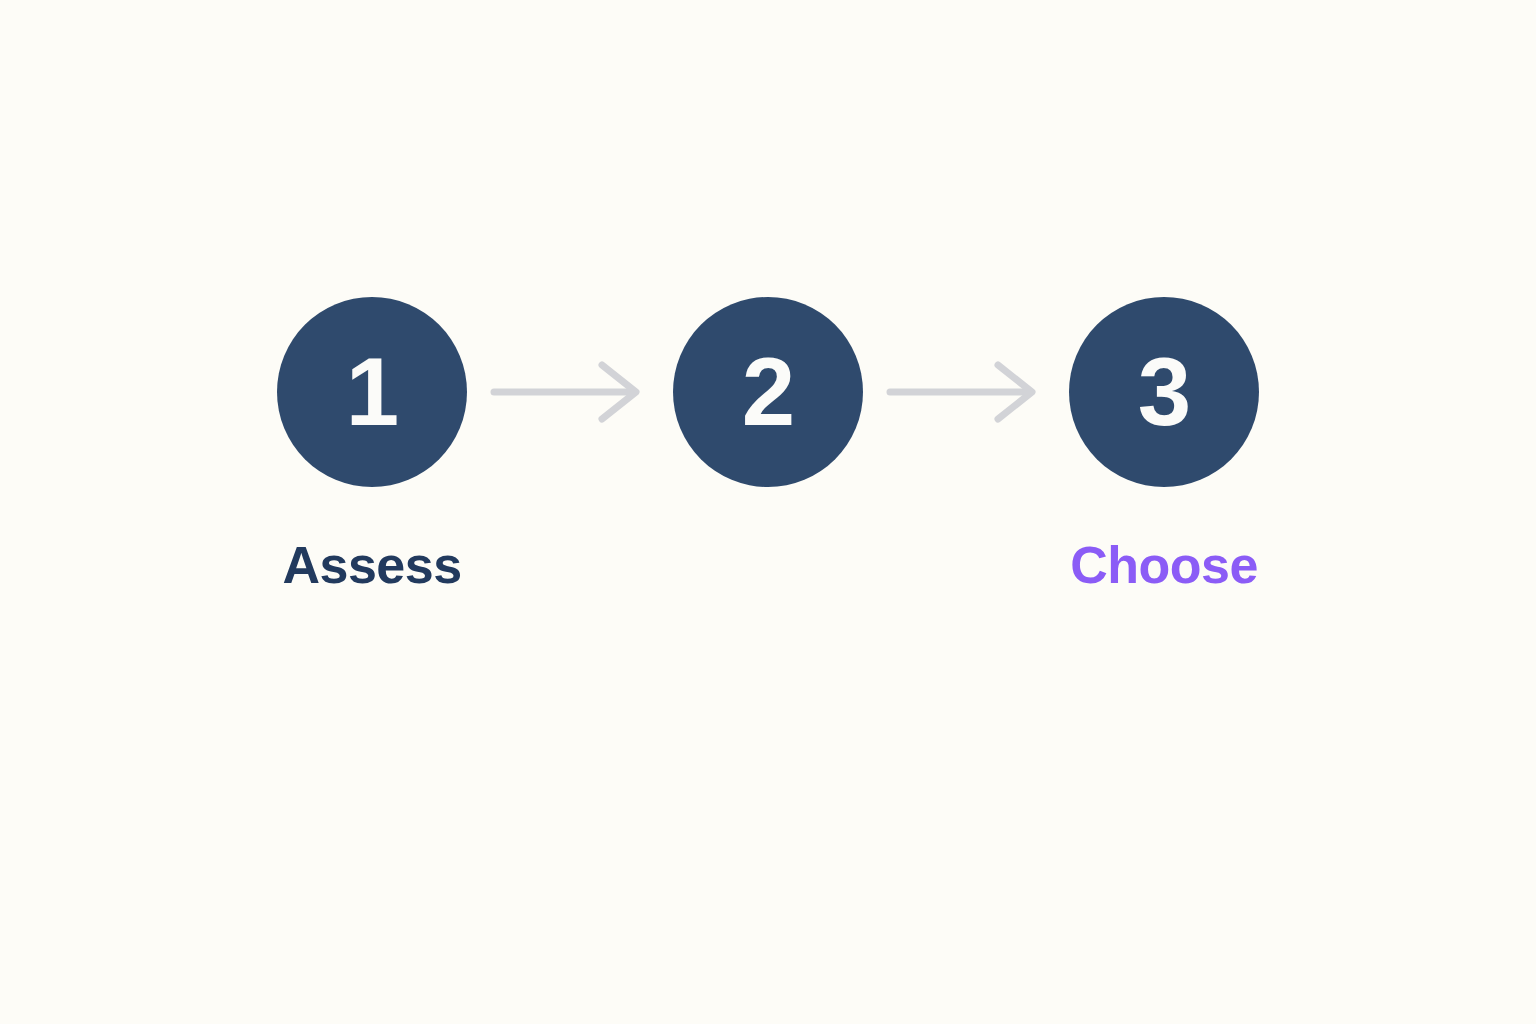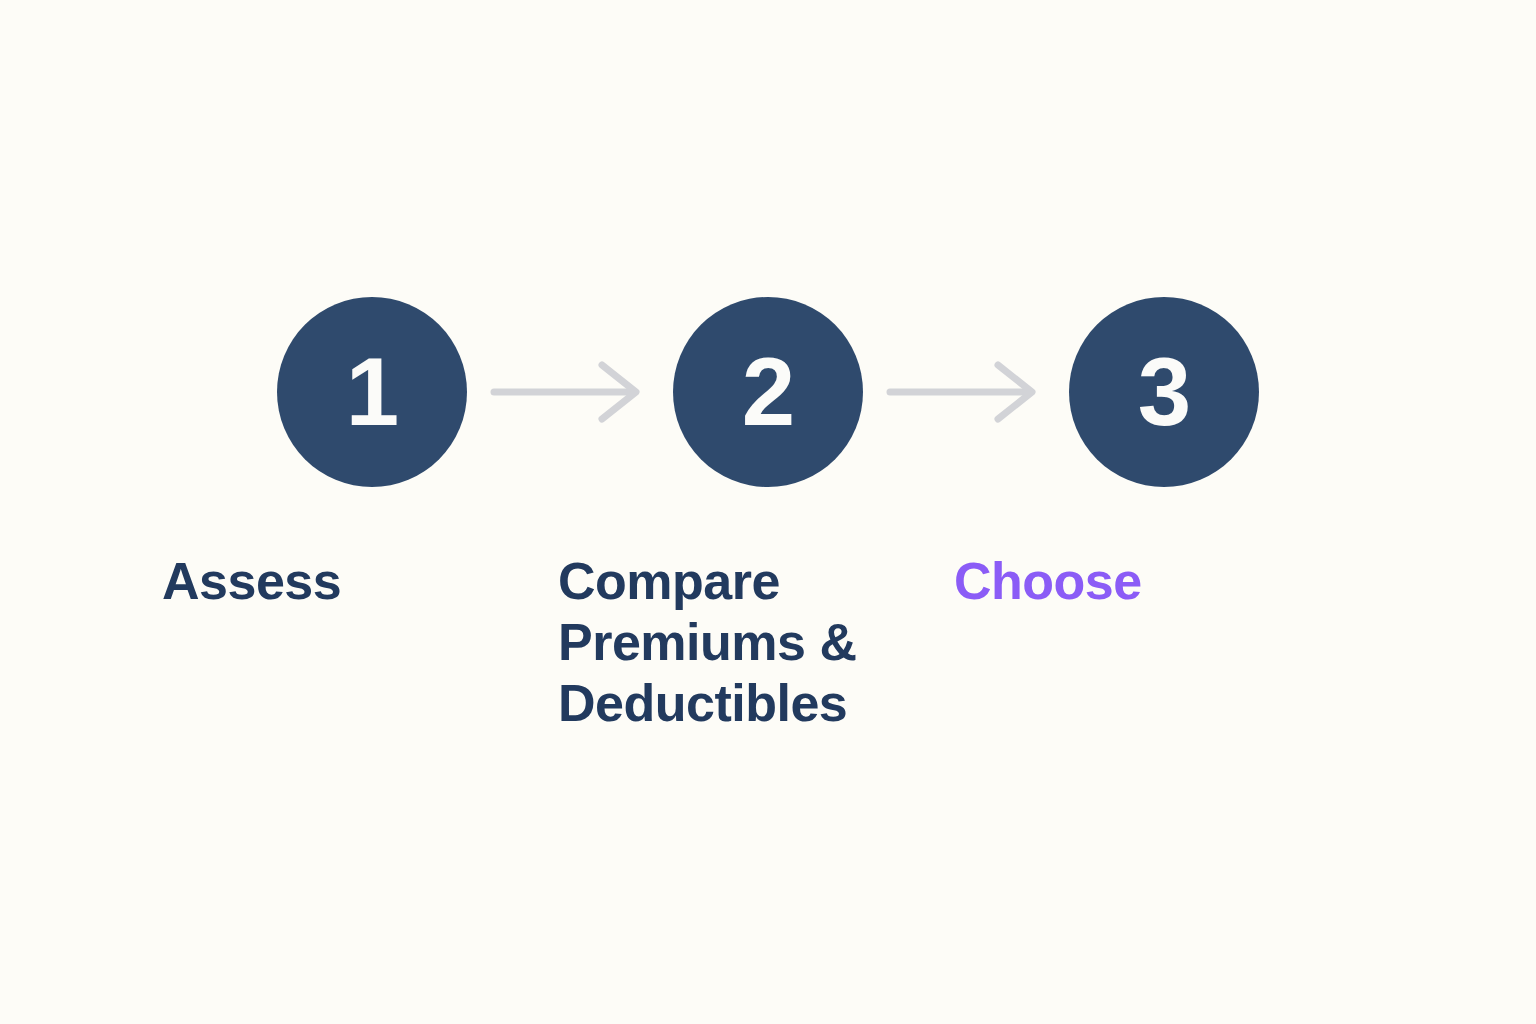--- a/index.html
+++ b/index.html
@@ -58,26 +58,26 @@
   .step-number {
     color: #fbfbf9;
     font-size: 96px;
     font-weight: bold;
     line-height: 1;
     letter-spacing: -1px;
     -webkit-font-smoothing: antialiased;
   }
 
   .step-label {
-    margin-top: 64px;
+    margin-top: 48px;
     color: #223a5e;
     font-size: 52px;
     font-weight: bold;
     line-height: 1.17;
-    text-align: left;
+    text-align: center;
     letter-spacing: -0.5px;
     width: 420px;
   }
 
   .step-label .line {
     display: block;
     white-space: nowrap;
   }
 
   
@@ -116,25 +116,20 @@
       <svg class="arrow-svg" width="160" height="70" viewBox="0 0 160 70">
         <line x1="4" y1="35" x2="140" y2="35" stroke="#D2D3D7" stroke-width="7" stroke-linecap="round"></line>
         <polyline points="112,8 146,35 112,62" fill="none" stroke="#D2D3D7" stroke-width="7" stroke-linecap="round" stroke-linejoin="round"></polyline>
       </svg>
     </div>
 
     <div class="step">
       <div class="step-circle" style="background: rgb(47, 74, 109);">
         <span class="step-number" style="color: rgb(251, 251, 249);">2</span>
       </div>
-      <div class="step-label" style="color: rgb(34, 58, 94);">
-        <span class="line">Compare</span>
-        <span class="line">Premiums &amp;</span>
-        <span class="line">Deductibles</span>
-      </div>
     </div>
 
     <div class="connector">
       <svg class="arrow-svg" width="160" height="70" viewBox="0 0 160 70">
         <line x1="4" y1="35" x2="140" y2="35" stroke="#D2D3D7" stroke-width="7" stroke-linecap="round"></line>
         <polyline points="112,8 146,35 112,62" fill="none" stroke="#D2D3D7" stroke-width="7" stroke-linecap="round" stroke-linejoin="round"></polyline>
       </svg>
     </div>
 
     <div class="step">

